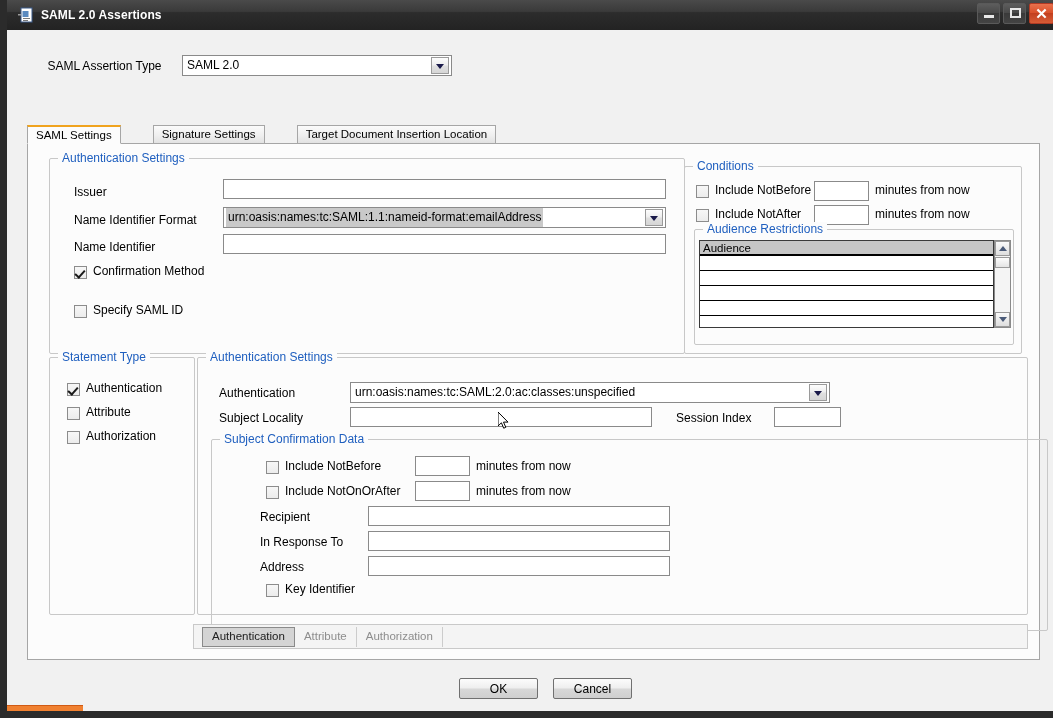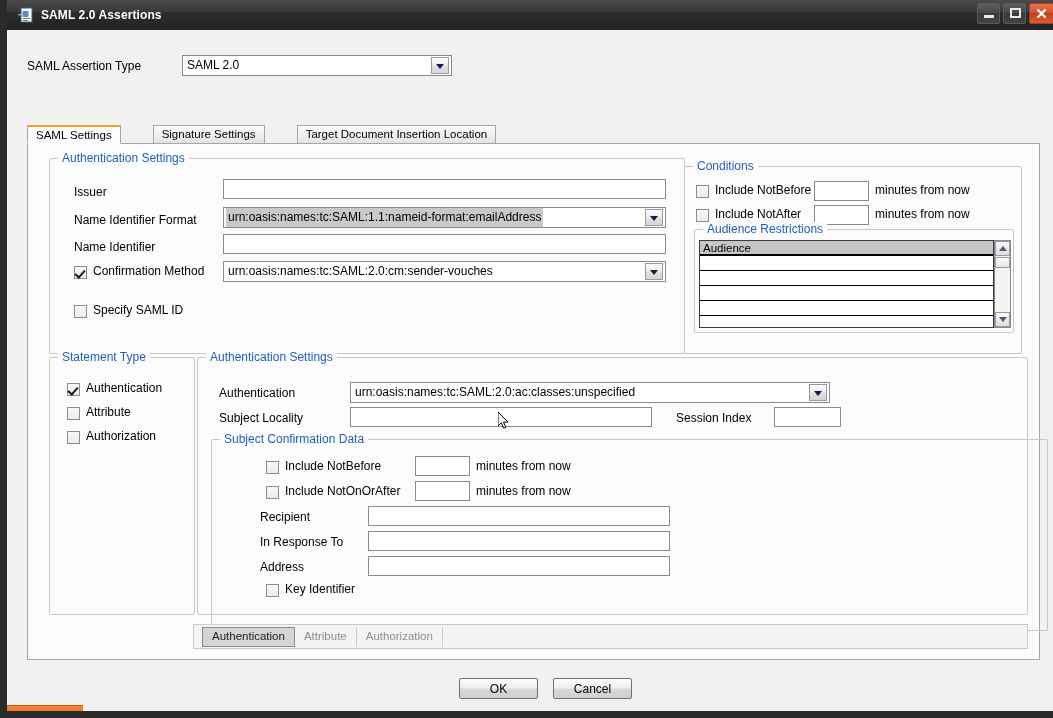--- a/index.html
+++ b/index.html
@@ -388,21 +388,21 @@
       </div>
       <div class="win-btn close">
         <span class="glyph-close">✕</span>
       </div>
     </div>
   </div>
 
   <div id="dialog">
 
     <div id="assertion-type-row">
-      <span id="assertion-type-label" class="lbl" style="position:static;">SAML Assertion Type</span>
+      <span id="assertion-type-label" class="lbl" style="position:static;text-align:center;">SAML Assertion Type</span>
       <div class="combo" style="width:270px;">
         <span class="combo-text">SAML 2.0</span>
         <span class="combo-btn"></span>
       </div>
     </div>
 
     <div id="tabstrip">
       <div class="tab active">SAML Settings</div>
       <div class="tab">Signature Settings</div>
       <div class="tab">Target Document Insertion Location</div>
@@ -421,43 +421,39 @@
           <span class="combo-text sel">urn:oasis:names:tc:SAML:1.1:nameid-format:emailAddress</span>
           <span style="flex:1 1 auto;"></span>
           <span class="combo-btn"></span>
         </div>
 
         <span class="lbl" style="left:24px; top:81px;">Name Identifier</span>
         <div class="tbox" style="left:173px; top:75px; width:443px;"></div>
 
         <span class="cb checked" style="left:24px; top:107px;"></span>
         <span class="lbl" style="left:43px; top:105px;">Confirmation Method</span>
-        <div class="combo" style="left:173px; top:102px; width:443px; position:absolute;">
-          <span class="combo-text">urn:oasis:names:tc:SAML:2.0:cm:sender-vouches</span>
-          <span class="combo-btn"></span>
-        </div>
 
         <span class="cb" style="left:24px; top:146px;"></span>
         <span class="lbl" style="left:43px; top:144px;">Specify SAML ID</span>
       </div>
 
       <div class="group" style="left:656px; top:22px; width:338px; height:188px;">
         <span class="group-title">Conditions</span>
 
         <span class="cb" style="left:11px; top:18px;"></span>
         <span class="lbl" style="left:30px; top:16px;">Include NotBefore</span>
         <div class="tbox" style="left:129px; top:14px; width:55px;"></div>
         <span class="lbl" style="left:190px; top:16px;">minutes from now</span>
 
         <span class="cb" style="left:11px; top:42px;"></span>
         <span class="lbl" style="left:30px; top:40px;">Include NotAfter</span>
         <div class="tbox" style="left:129px; top:38px; width:55px;"></div>
         <span class="lbl" style="left:190px; top:40px;">minutes from now</span>
 
-        <div class="group" style="left:9px; top:62px; width:320px; height:104px;padding-left:12px;">
+        <div class="group" style="left:9px; top:62px; width:320px; height:116px;padding-left:12px;">
           <span class="group-title">Audience Restrictions</span>
 
           <div id="audience-grid" style="left:4px; top:10px; width:295px; height:88px;">
             <div id="audience-header">Audience</div>
             <div class="grid-row"></div>
             <div class="grid-row"></div>
             <div class="grid-row"></div>
             <div class="grid-row"></div>
           </div>
 

